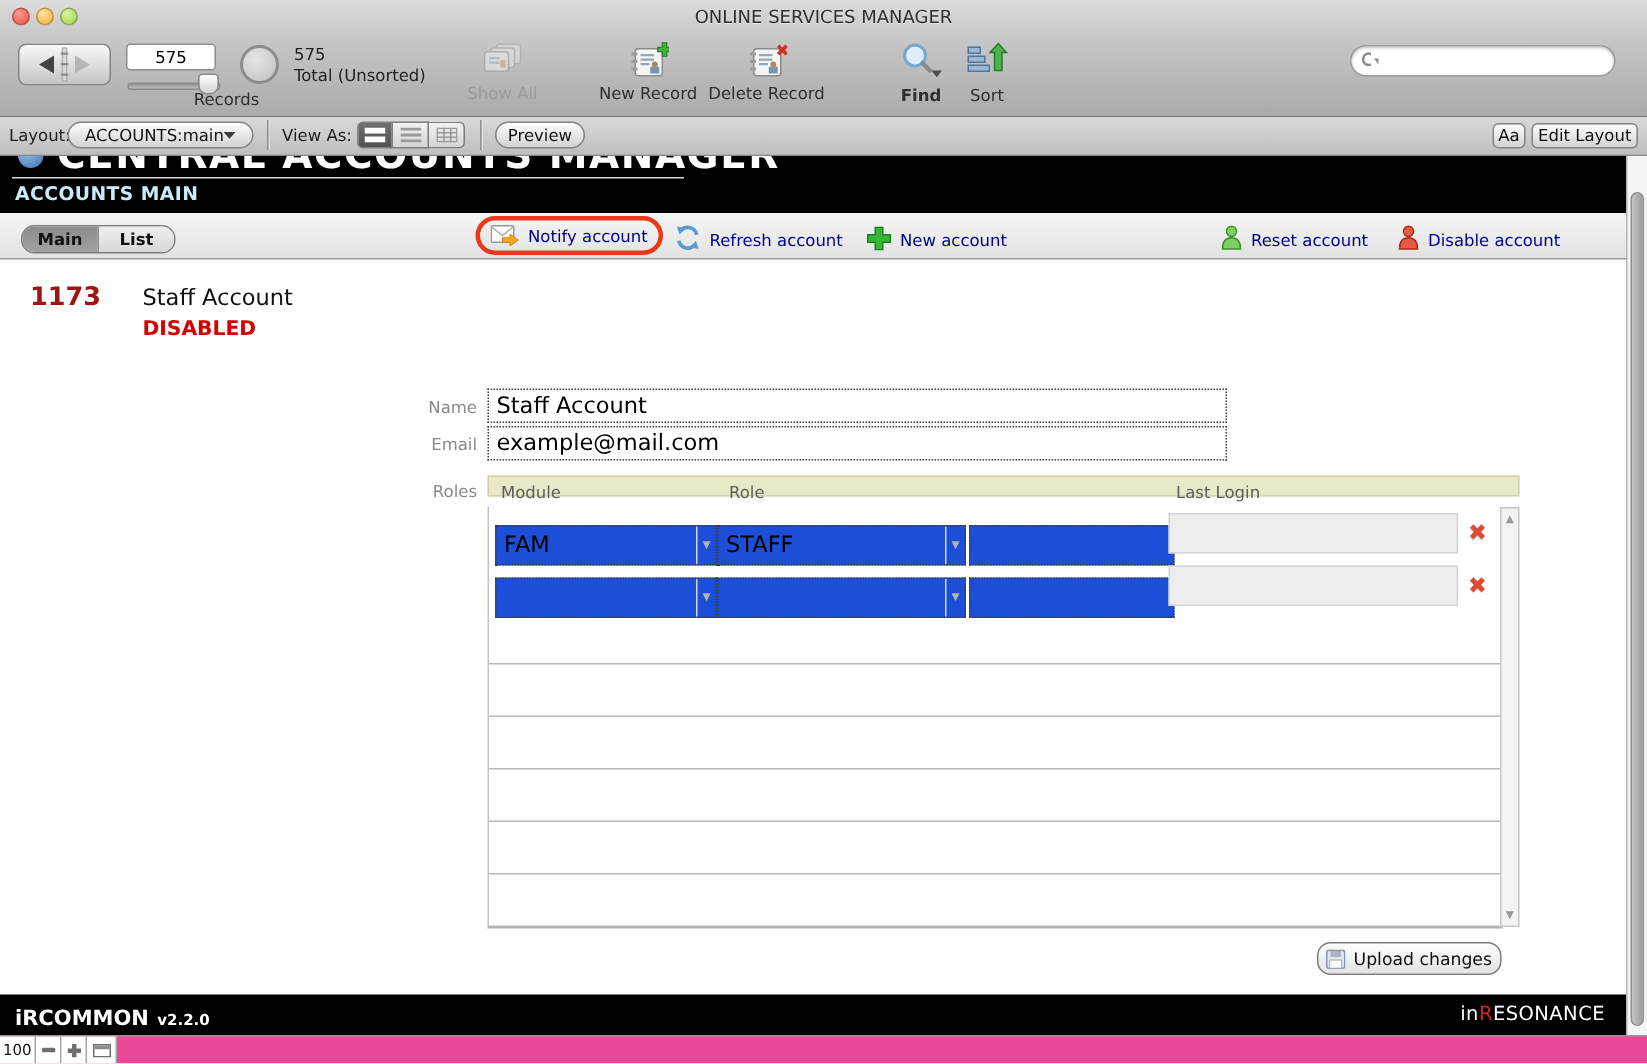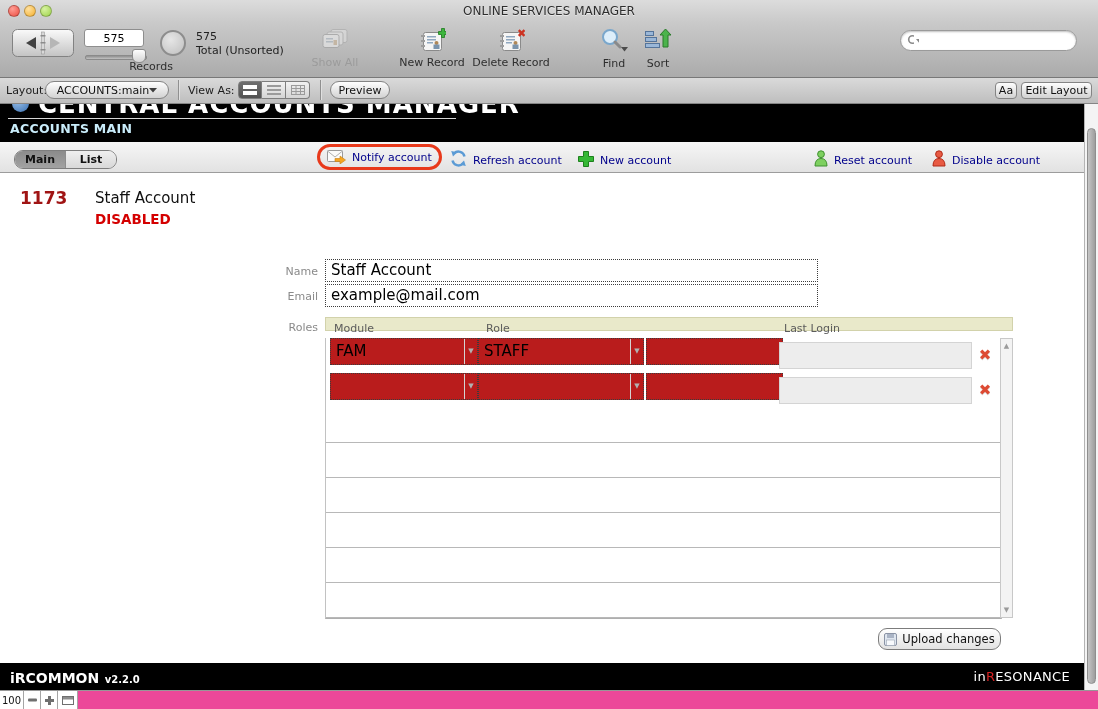--- a/index.html
+++ b/index.html
@@ -65,21 +65,21 @@
   .flabel{position:absolute;left:238px;width:80px;text-align:right;font-size:11px;color:#8a8a8a;}
   .ffield{position:absolute;left:325px;width:486px;height:21px;border:1px dotted #3c3c3c;background:#fff;
     font-size:15px;color:#000;line-height:21px;padding-left:5px;box-sizing:content-box;}
   .thead{left:325px;top:317px;width:688px;height:14px;background:#e9e9ca;border:1px solid #d2d2ab;
     box-sizing:border-box;}
   .thl{position:absolute;top:4px;font-size:11px;color:#5c5c5c;}
   .portal{left:325px;top:338px;width:675px;height:280px;border-left:1px solid #c2c2c2;
     border-right:1px solid #c2c2c2;border-bottom:1px solid #aeaeae;box-sizing:content-box;}
   .prow{position:relative;height:35px;}
   .erow{height:35px;border-bottom:1px solid #b8b8b8;box-sizing:border-box;}
-  .cfield{position:absolute;top:0;height:25px;border:1px dotted #3c3c3c;background:#b91c1c;
+  .cfield{position:absolute;top:12px;height:25px;border:1px dotted #3c3c3c;background:#1d4ed8;
     font-size:15px;line-height:25px;padding-left:5px;box-sizing:content-box;}
   .drop{position:absolute;right:0;top:0;bottom:0;width:12px;border-left:1px solid #d4d4d4;
     display:flex;align-items:center;justify-content:center;font-size:7px;color:#b2b2b2;}
   .logincell{position:absolute;left:453px;top:4px;width:191px;height:25px;background:#ededed;
     border:1px solid #d4d4d4;box-sizing:content-box;}
   .delx{position:absolute;left:651px;top:8px;width:16px;text-align:center;font-size:15px;
     font-weight:bold;color:#dd4a33;text-shadow:0 1px 0 rgba(0,0,0,.15);}
   .pscroll{left:1000px;top:338px;width:13px;height:280px;background:#f3f3f3;border:1px solid #c8c8c8;
     box-sizing:border-box;}
   .parrow{position:absolute;left:0;width:100%;text-align:center;font-size:7px;color:#9a9a9a;}
@@ -172,21 +172,21 @@
         <rect x="8" y="8" width="9" height="1.5" fill="#8fa7bf"></rect>
           <rect x="8" y="11" width="9" height="1.5" fill="#8fa7bf"></rect>
           <rect x="8" y="14" width="6" height="1.5" fill="#8fa7bf"></rect>
         <circle cx="17.5" cy="15" r="2" fill="#b08858"></circle>
           <rect x="14.5" y="16.5" width="6" height="4.5" fill="#7a94ad"></rect>
         <text x="19" y="9" font-size="11" font-weight="bold" fill="#cc3322">✖</text>
       </svg>
       <div class="tool-label">Delete Record</div>
     </div>
 
-    <div class="abs" style="left:596px;top:27px;width:36px;text-align:center;">
+    <div class="abs" style="left:596px;top:27px;width:36px;text-align:center;font-weight:bold;">
       <svg width="30" height="26">
         <circle cx="11" cy="10" r="7" fill="#ddeefa" stroke="#7aa7cc" stroke-width="2"></circle>
         <line x1="16" y1="15" x2="21" y2="20" stroke="#8a8a8a" stroke-width="3" stroke-linecap="round"></line>
         <polygon points="22,20 29,20 25.5,24.5" fill="#4c4c4c"></polygon>
       </svg>
       <div class="tool-label">Find</div>
     </div>
 
     <div class="abs" style="left:641px;top:27px;width:34px;text-align:center;">
       <svg width="28" height="26">

